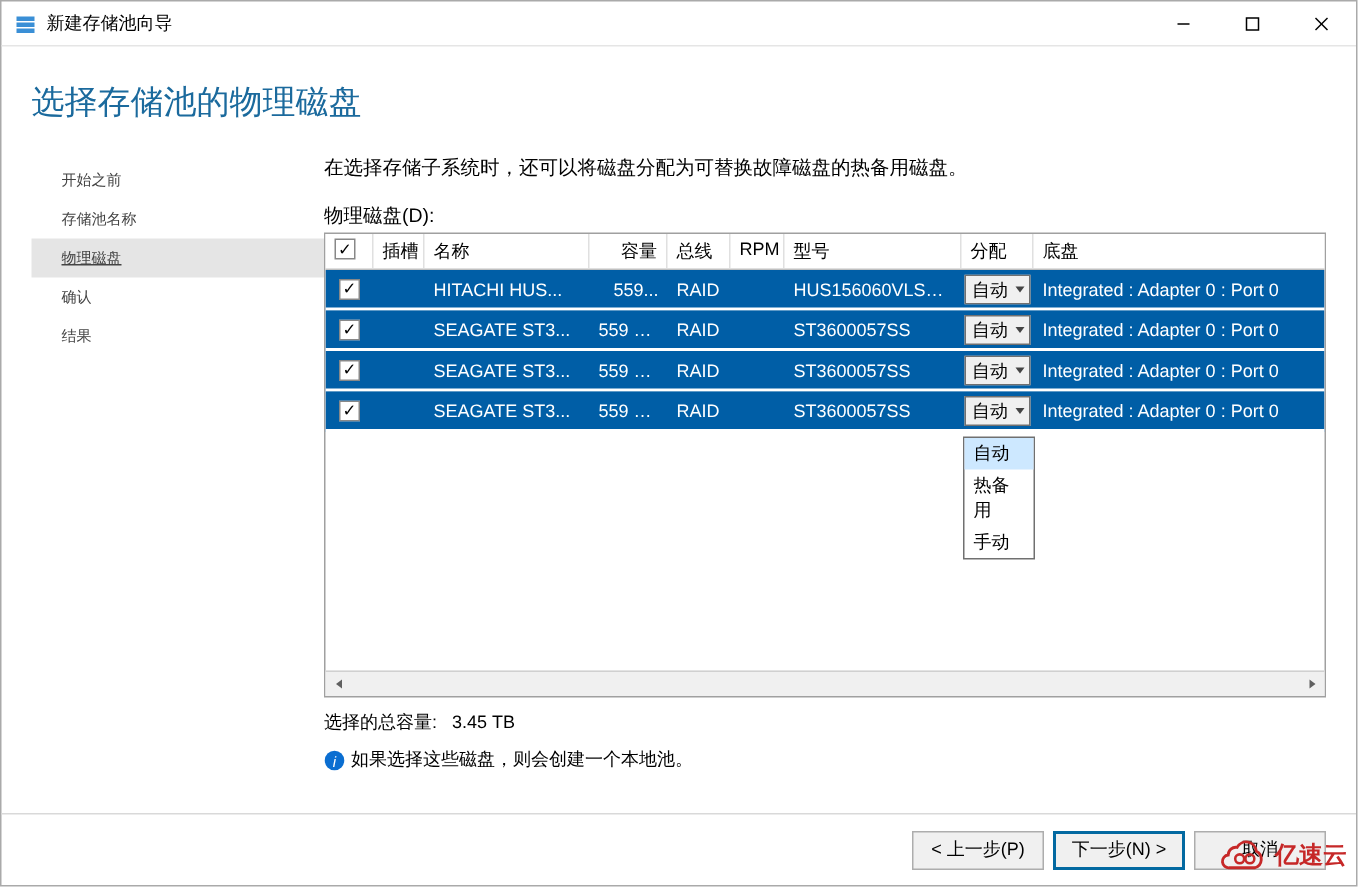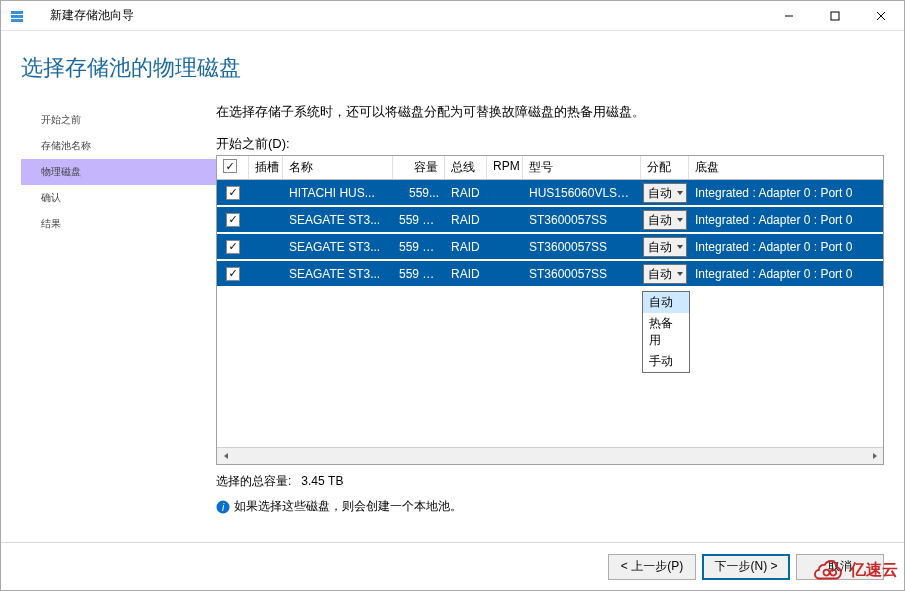--- a/index.html
+++ b/index.html
@@ -1,30 +1,30 @@
 <!DOCTYPE html>
 <html><head>
 <meta charset="utf-8">
 <style>
   * { box-sizing: border-box; font-family: "Microsoft YaHei", "Segoe UI", Tahoma, sans-serif; }
   body { margin:0; padding:0; background:#fff; }
   .window { width:905px; height:591px; border:1px solid #aaa; background:#fff; position:relative; display:flex; flex-direction:column; }
-  .titlebar { height:30px; display:flex; align-items:center; padding:0 0 0 8px; border-bottom:1px solid #e5e5e5;gap:19px; }
+  .titlebar { height:30px; display:flex; align-items:center; padding:0 0 0 8px; border-bottom:1px solid #e5e5e5; }
   .titlebar-icon { width:16px; height:16px; margin-right:6px; }
   .titlebar-text { font-size:12px; color:#000; flex:1; }
   .win-controls { display:flex; height:100%; }
   .win-btn { width:46px; display:flex; align-items:center; justify-content:center; font-size:12px; color:#333; }
   .win-btn svg { width:10px; height:10px; }
   .body { flex:1; display:flex; flex-direction:column; }
   .header-area { padding:22px 4px 20px 20px; }
   .page-title { color:#1b6a9d; font-size:22px; font-weight:400; }
   .content { flex:1; display:flex; padding:0 20px 0 20px; }
   .nav { width:195px; padding-top:4px; }
   .nav-item { font-size:10px; color:#444; padding:6px 20px; cursor:default; }
-  .nav-item.active { background:#c4b5fd; }
+  .nav-item.active { background:#e5e5e5;text-decoration:underline; }
   .main { flex:1; display:flex; flex-direction:column; }
   .instruction { font-size:13px; color:#000; margin-bottom:14px; }
   .label-d { font-size:13px; color:#000; margin-bottom:2px; }
   .grid-wrap { border:1px solid #a0a0a0; position:relative; height:310px; display:flex; flex-direction:column; }
   .grid-header { display:flex; background:#fff; border-bottom:1px solid #c0c0c0; font-size:12px; color:#000; }
   .gh { padding:3px 6px; border-right:1px solid #e0e0e0; white-space:nowrap; }
   .gh.chk { width:32px; text-align:center; }
   .gh.slot { width:34px; }
   .gh.name { width:110px; }
   .gh.cap { width:52px; text-align:right; }
@@ -105,21 +105,21 @@
       <div class="nav">
         <div class="nav-item">开始之前</div>
         <div class="nav-item">存储池名称</div>
         <div class="nav-item active">物理磁盘</div>
         <div class="nav-item">确认</div>
         <div class="nav-item">结果</div>
       </div>
 
       <div class="main">
         <div class="instruction">在选择存储子系统时，还可以将磁盘分配为可替换故障磁盘的热备用磁盘。</div>
-        <div class="label-d">开始之前(D):</div>
+        <div class="label-d">物理磁盘(D):</div>
 
         <div class="grid-wrap">
           <div class="grid-header">
             <div class="gh chk">
                 <span class="chkbox">✓</span>
               </div>
             <div class="gh slot">插槽</div>
             <div class="gh name">名称</div>
             <div class="gh cap">容量</div>
             <div class="gh bus">总线</div>

